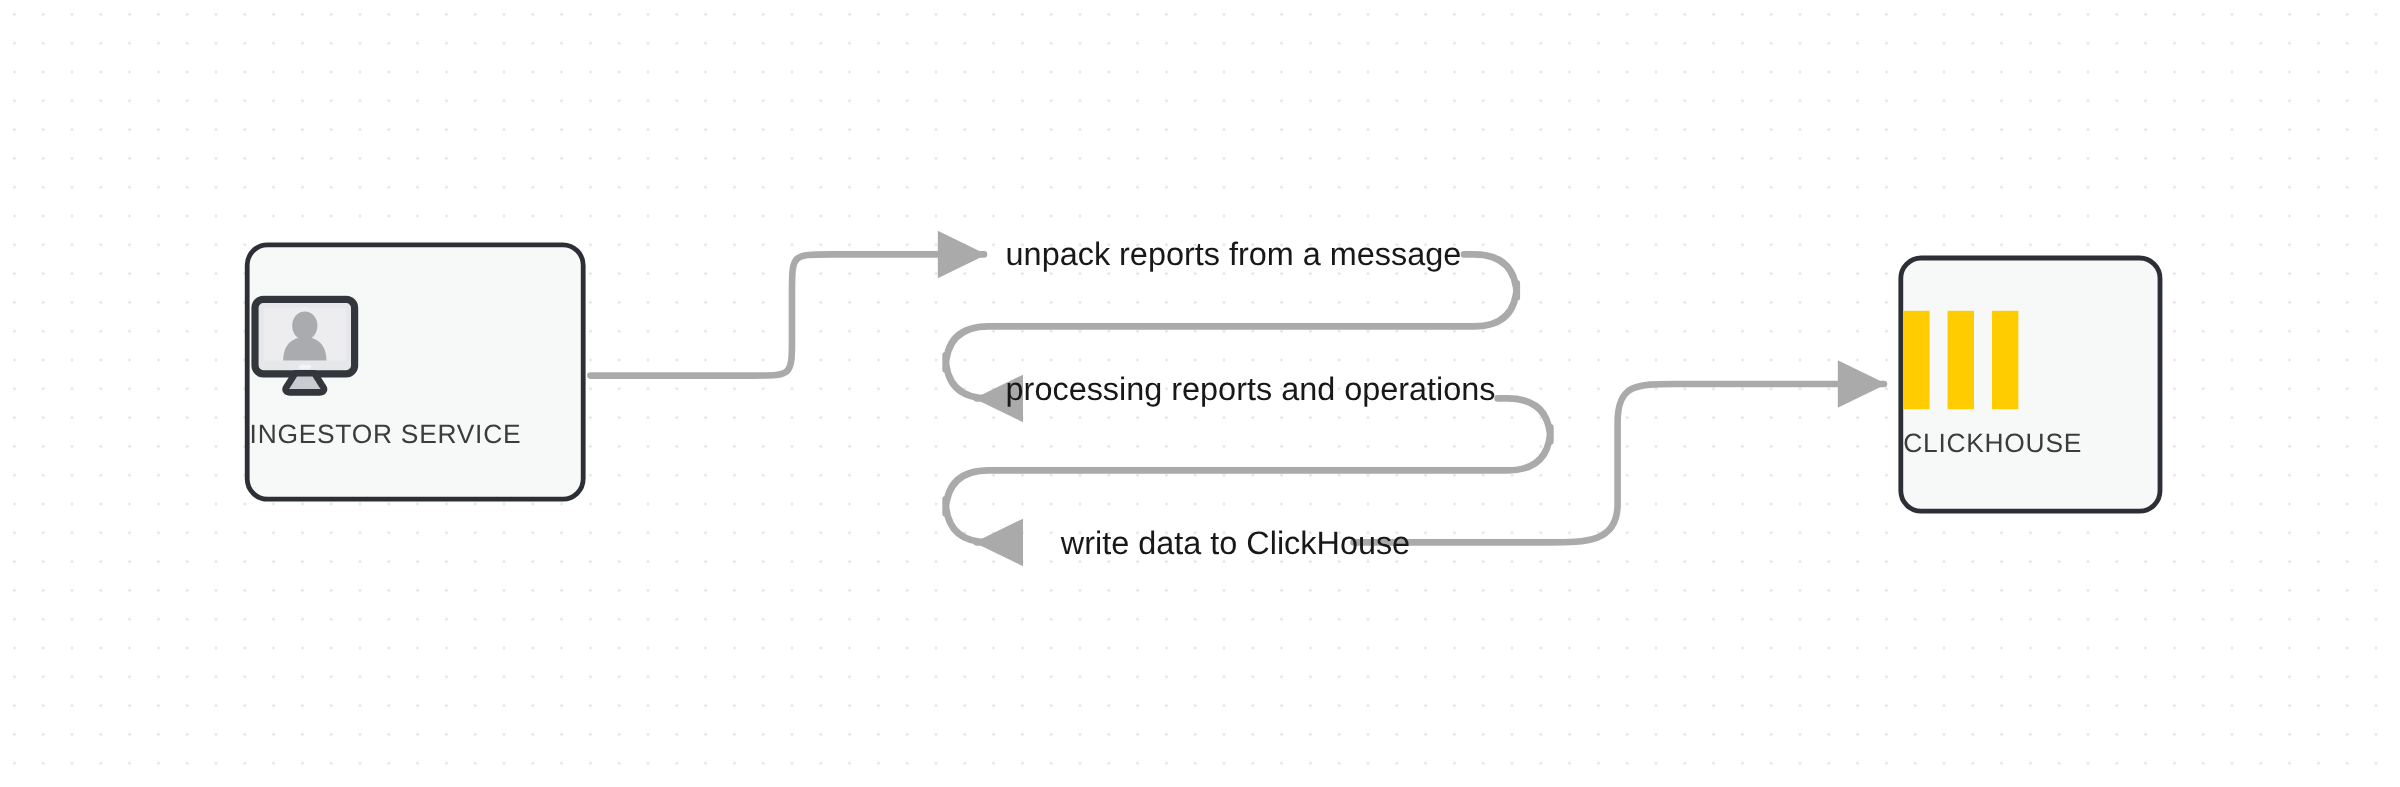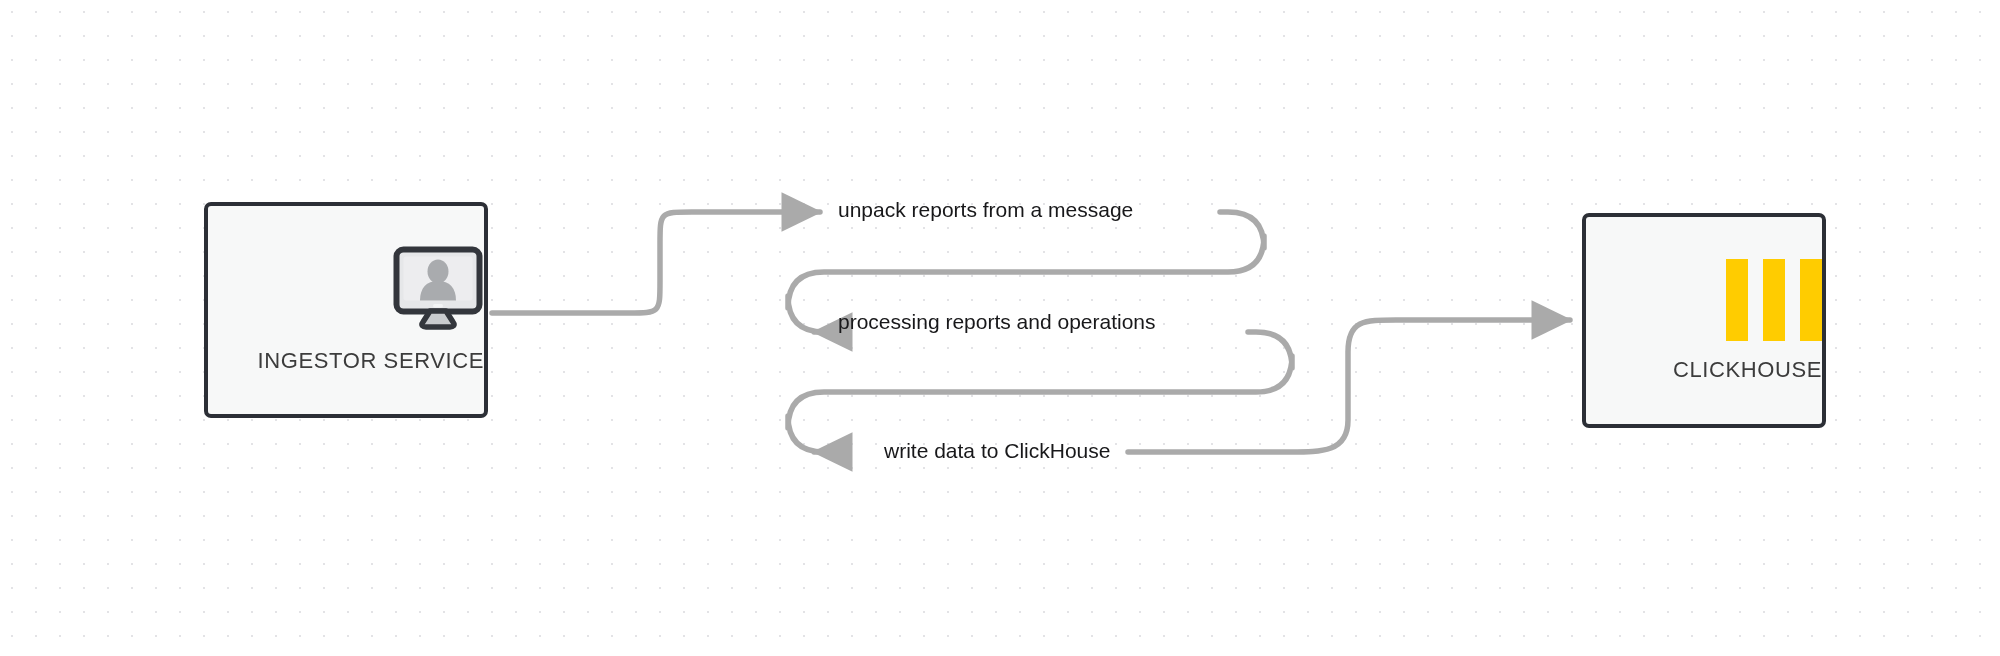--- a/index.html
+++ b/index.html
@@ -24,24 +24,24 @@
     left: 0; top: 0;
     width: 2000px;
     height: 656px;
   }
 
   .node {
     position: absolute;
     box-sizing: border-box;
     background: #f7f8f8;
     border: 4px solid #2c2f36;
-    border-radius: 7px;
+    border-radius: 19px;
     display: flex;
     flex-direction: column;
-    align-items: flex-end;
+    align-items: flex-start;
     justify-content: center;
   }
   .node-label {
     font-size: 22px;
     letter-spacing: 0.6px;
     color: #3c3c3c;
     text-transform: uppercase;
     white-space: nowrap;
   }
 
@@ -53,42 +53,42 @@
     height: 216px;
   }
   #node-ingestor .icon-wrap {
     margin-bottom: 14px;
   }
 
   
   #node-clickhouse {
     left: 1582px;
     top: 213px;
-    width: 244px;
+    width: 220px;
     height: 215px;
   }
   #node-clickhouse .icon-wrap {
     margin-bottom: 16px;
   }
   .ch-bars {
     display: flex;
     align-items: flex-end;
     gap: 15px;
     height: 82px;
   }
   .ch-bar {
     width: 22px;
     height: 82px;
     background: #ffcc00;
   }
 
   
   .edge-label {
     position: absolute;
-    font-size: 21px;
+    font-size: 27px;
     color: #18181a;
     white-space: nowrap;
     line-height: 1;
   }
   #label-unpack     { left: 838px; top: 199px; }
   #label-processing { left: 838px; top: 311px; }
   #label-write      { left: 884px; top: 440px; }
 </style>
 </head>
 <body>

